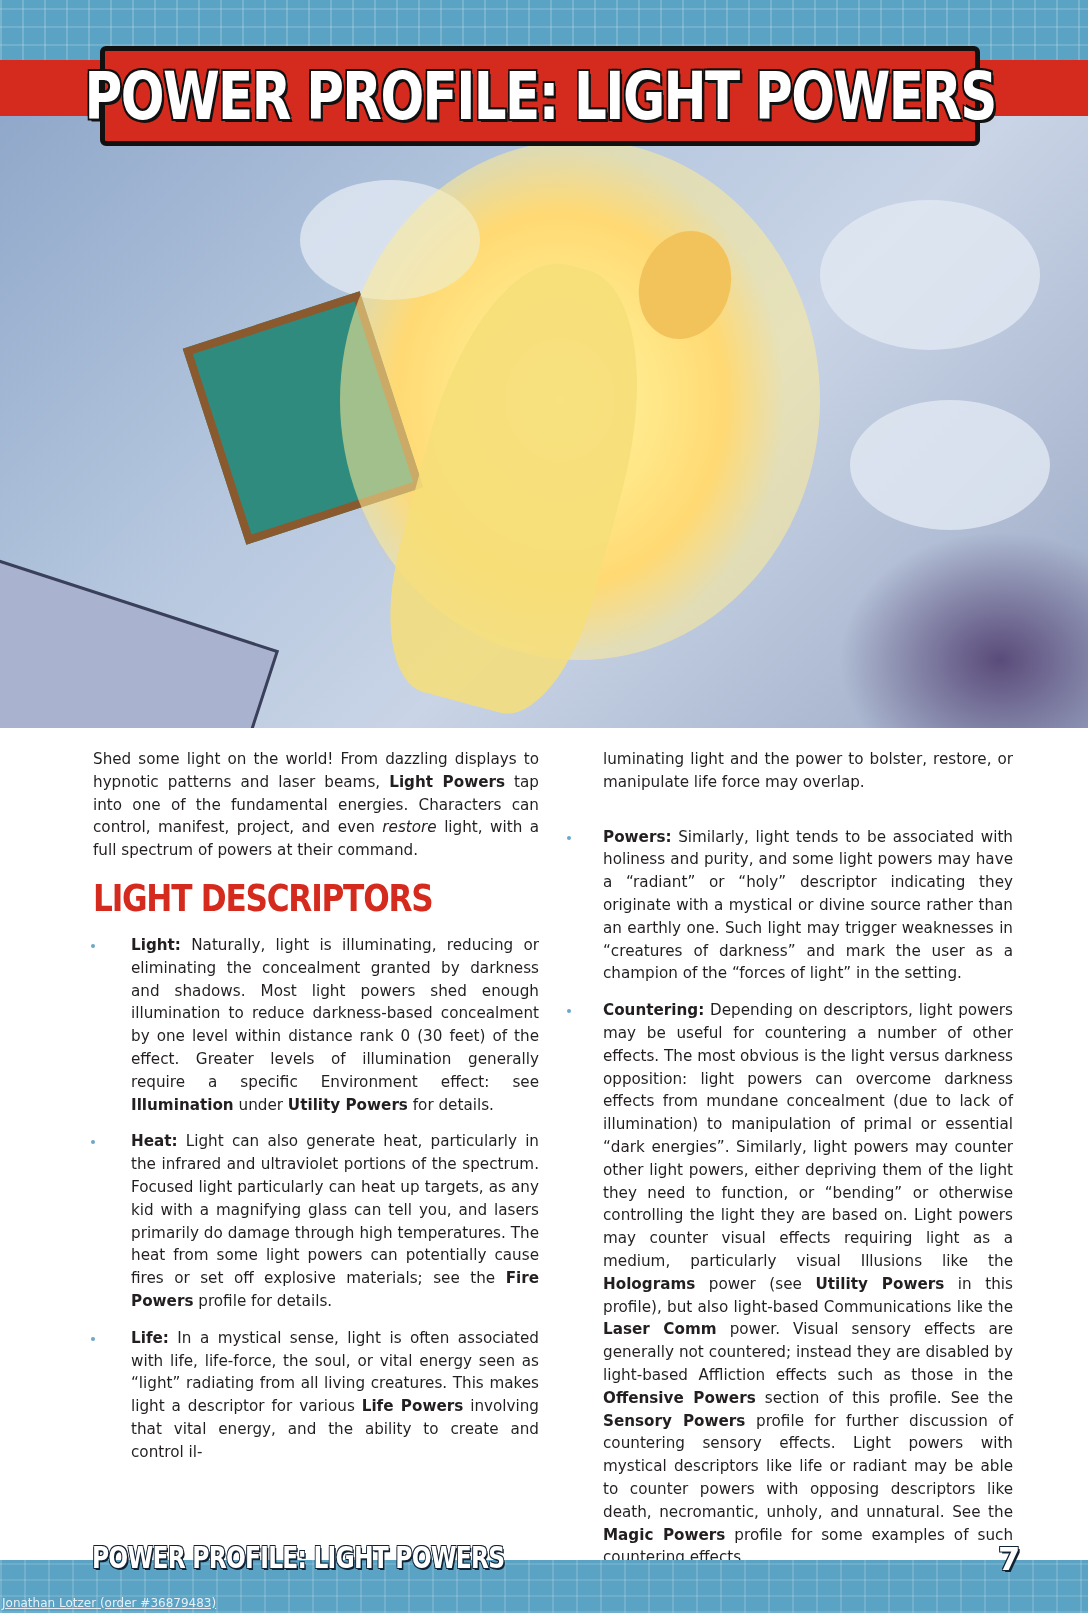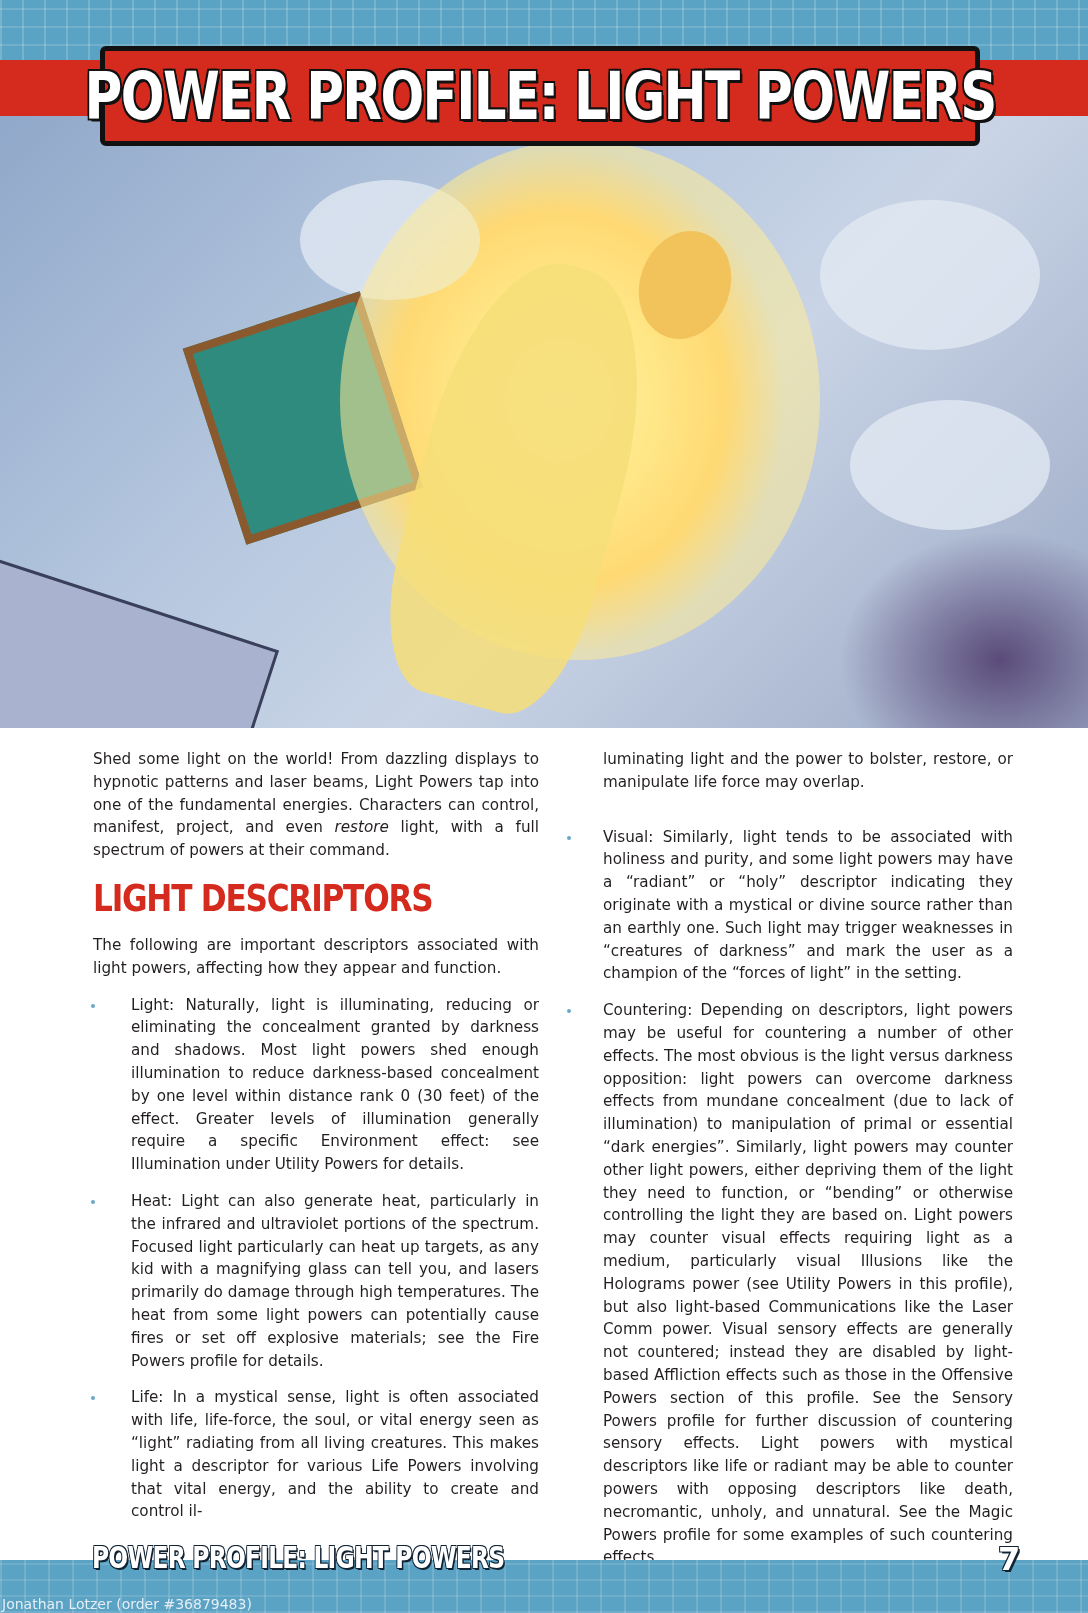--- a/index.html
+++ b/index.html
@@ -26,28 +26,28 @@
   .col-left{left:93px;top:748px;width:446px;}
   .col-right{left:603px;top:748px;width:410px;}
   p{margin:0 0 14px 0;}
   .heading{font-family:"DejaVu Sans",sans-serif;font-weight:bold;color:#d52b1e;font-size:38px;letter-spacing:-1.5px;transform:scaleX(0.82);transform-origin:left center;margin:2px 0 14px 0;line-height:44px;white-space:nowrap;}
   ul{list-style:none;margin:0;padding:0;}
   li{position:relative;padding-left:38px;margin-bottom:14px;}
   li::before{content:"";position:absolute;left:-2px;top:10px;width:4px;height:4px;border-radius:50%;background:#6ba7c8;}
   .col-right li{padding-left:0;}
   .col-right li::before{left:-36px;}
   .col-right .cont{margin:0 0 32px 0;}
-  b{font-weight:normal;}
+  b{font-weight:bold;}
   .footer{position:absolute;left:0;top:1560px;width:1088px;height:53px;background:#5ba3c4;
     background-image:
       repeating-linear-gradient(90deg, rgba(255,255,255,0.14) 0 2px, transparent 2px 24px),
       repeating-linear-gradient(0deg, rgba(255,255,255,0.12) 0 2px, transparent 2px 16px);}
   .footer-title{position:absolute;left:92px;top:1540px;font-weight:bold;font-size:30px;color:#fff;letter-spacing:-1px;transform:scaleX(0.78);transform-origin:left center;white-space:nowrap;text-shadow:2px 2px 0 #123,-1px -1px 0 #123,1px -1px 0 #123,-1px 1px 0 #123;}
   .page-num{position:absolute;left:998px;top:1540px;font-weight:bold;font-size:32px;color:#fff;text-shadow:2px 2px 0 #123,-1px -1px 0 #123,1px -1px 0 #123,-1px 1px 0 #123;}
-  .watermark{position:absolute;left:2px;top:1596px;font-size:14px;color:#e6eef4;white-space:nowrap;}
+  .watermark{position:absolute;left:2px;top:1596px;font-size:12px;color:#e6eef4;white-space:nowrap;text-decoration:underline;}
 </style>
 </head>
 <body>
 
 <div class="top-band"></div>
 
 <div class="art">
   <div class="cloud" style="left:300px;top:80px;width:180px;height:120px;"></div>
   <div class="cloud" style="left:820px;top:100px;width:220px;height:150px;"></div>
   <div class="cloud" style="left:850px;top:300px;width:200px;height:130px;"></div>
@@ -61,33 +61,32 @@
 <div class="title-bar"></div>
 <div class="title-plate">
   <span class="title-text">POWER PROFILE: LIGHT POWERS</span>
 </div>
 
 <div class="col col-left">
   <p><span>Shed some light on the world! From dazzling displays to hypnotic patterns and laser beams, </span><b>Light Powers</b><span> tap into one of the fundamental energies. Characters can control, manifest, project, and even </span><i>restore</i><span> light, with a full spectrum of powers at their command.</span></p>
 
   <div class="heading">LIGHT DESCRIPTORS</div>
 
-  <p>The following are important descriptors associated with light powers, affecting how they appear and function.</p>
 
   <ul>
     <li><b>Light:</b><span> Naturally, light is illuminating, reducing or eliminating the concealment granted by darkness and shadows. Most light powers shed enough illumination to reduce darkness-based concealment by one level within distance rank 0 (30 feet) of the effect. Greater levels of illumination generally require a specific Environment effect: see </span><b>Illumination</b><span> under </span><b>Utility Powers</b><span> for details.</span></li>
     <li><b>Heat:</b><span> Light can also generate heat, particularly in the infrared and ultraviolet portions of the spectrum. Focused light particularly can heat up targets, as any kid with a magnifying glass can tell you, and lasers primarily do damage through high temperatures. The heat from some light powers can potentially cause fires or set off explosive materials; see the </span><b>Fire Powers</b><span> profile for details.</span></li>
     <li style="margin-bottom:9px;"><b>Life:</b><span> In a mystical sense, light is often associated with life, life-force, the soul, or vital energy seen as “light” radiating from all living creatures. This makes light a descriptor for various </span><b>Life Powers</b><span> involving that vital energy, and the ability to create and control il-</span></li>
   </ul>
 </div>
 
 <div class="col col-right">
   <p class="cont">luminating light and the power to bolster, restore, or manipulate life force may overlap.</p>
   <ul>
-    <li><b>Visual:</b><span> Similarly, light tends to be associated with holiness and purity, and some light powers may have a “radiant” or “holy” descriptor indicating they originate with a mystical or divine source rather than an earthly one. Such light may trigger weaknesses in “creatures of darkness” and mark the user as a champion of the “forces of light” in the setting.</span></li>
+    <li><b>Powers:</b><span> Similarly, light tends to be associated with holiness and purity, and some light powers may have a “radiant” or “holy” descriptor indicating they originate with a mystical or divine source rather than an earthly one. Such light may trigger weaknesses in “creatures of darkness” and mark the user as a champion of the “forces of light” in the setting.</span></li>
     <li><b>Countering:</b><span> Depending on descriptors, light powers may be useful for countering a number of other effects. The most obvious is the light versus darkness opposition: light powers can overcome darkness effects from mundane concealment (due to lack of illumination) to manipulation of primal or essential “dark energies”. Similarly, light powers may counter other light powers, either depriving them of the light they need to function, or “bending” or otherwise controlling the light they are based on. Light powers may counter visual effects requiring light as a medium, particularly visual Illusions like the </span><b>Holograms</b><span> power (see </span><b>Utility Powers</b><span> in this profile), but also light-based Communications like the </span><b>Laser Comm</b><span> power. Visual sensory effects are generally not countered; instead they are disabled by light-based Affliction effects such as those in the </span><b>Offensive Powers</b><span> section of this profile. See the </span><b>Sensory Powers</b><span> profile for further discussion of countering sensory effects. Light powers with mystical descriptors like life or radiant may be able to counter powers with opposing descriptors like death, necromantic, unholy, and unnatural. See the </span><b>Magic Powers</b><span> profile for some examples of such countering effects.</span></li>
   </ul>
 </div>
 
 <div class="footer"></div>
 <div class="footer-title">POWER PROFILE: LIGHT POWERS</div>
 <div class="page-num">7</div>
 <div class="watermark">Jonathan Lotzer (order #36879483)</div>
 
 </body></html>

